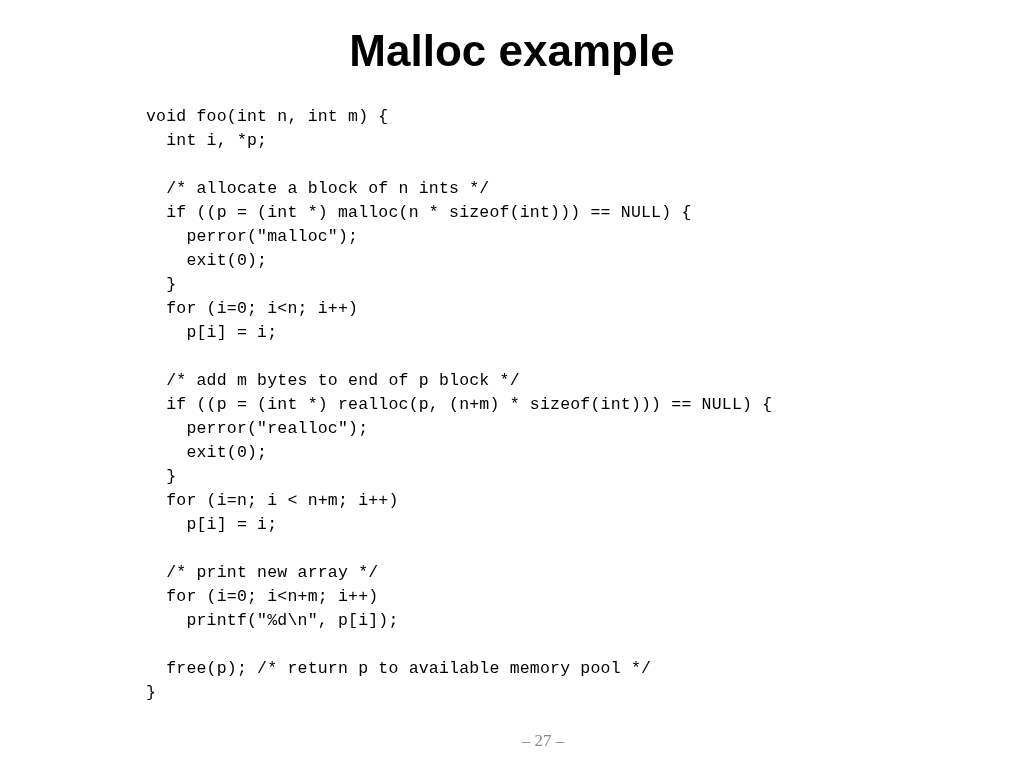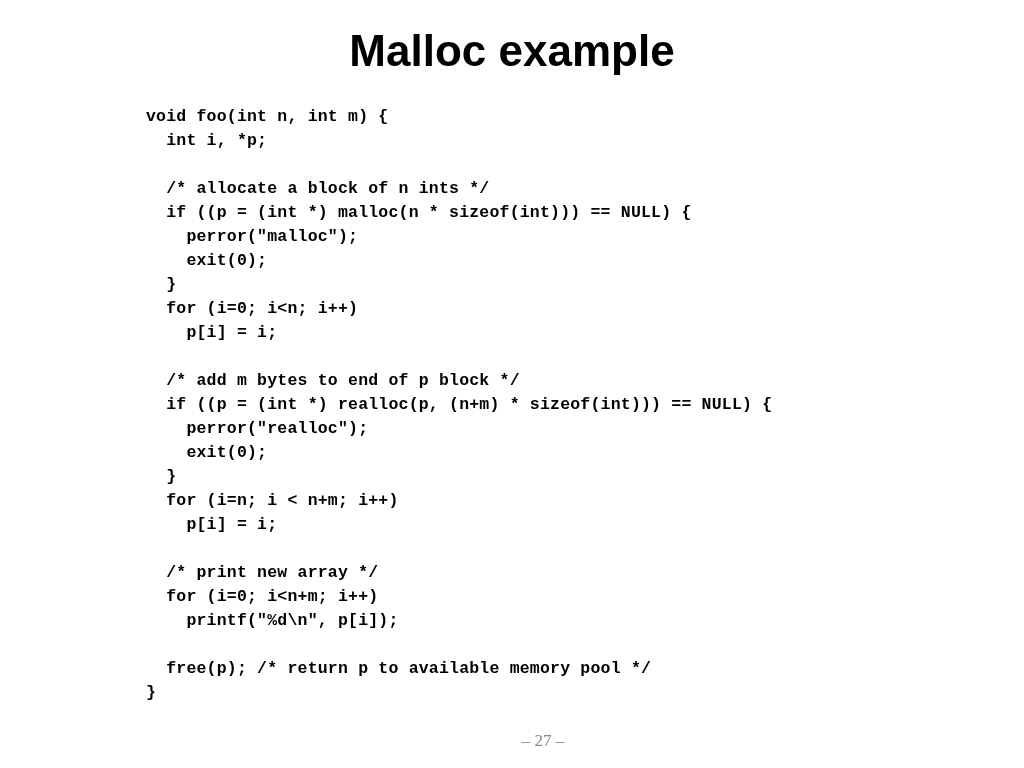--- a/index.html
+++ b/index.html
@@ -31,21 +31,21 @@
     font-weight: bold;
     font-size: 44px;
     letter-spacing: 0px;
     color: #000000;
   }
   .code-block {
     position: absolute;
     top: 105px;
     left: 146px;
     font-family: "Liberation Mono", monospace;
-    font-weight: bold;
+    font-weight: normal;
     font-size: 16.5px;
     line-height: 24px;
     color: #000000;
     white-space: pre;
     letter-spacing: 0.2px;
   }
   .code-line {
     height: 24px;
     white-space: pre;
   }

